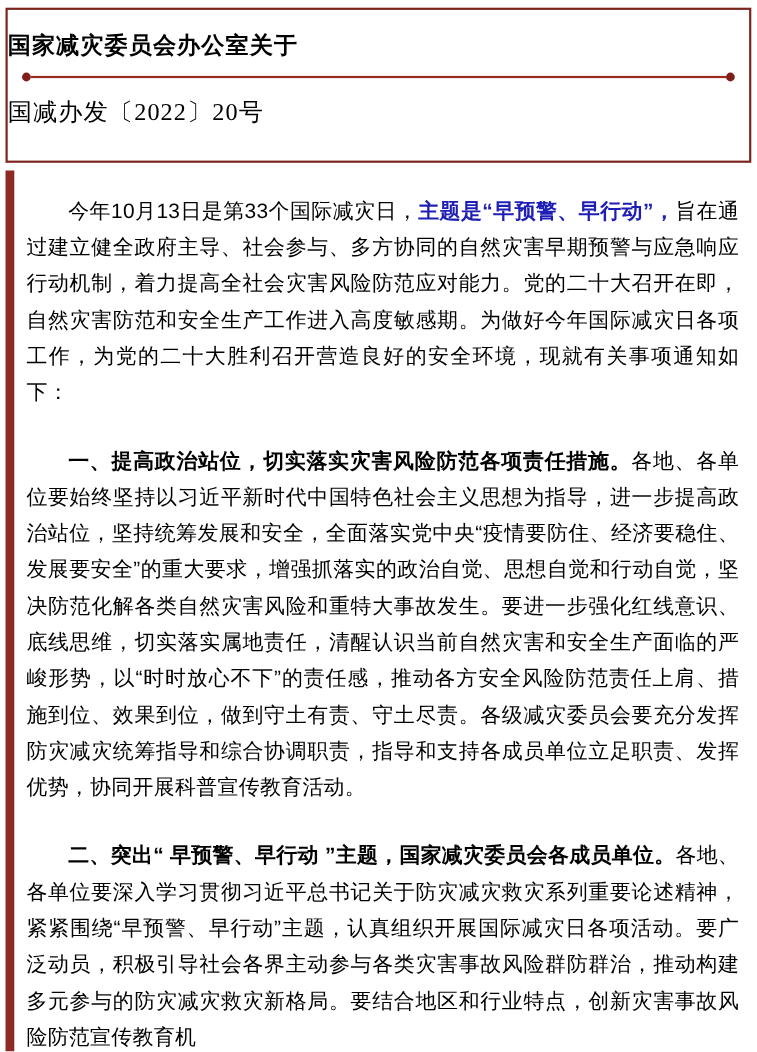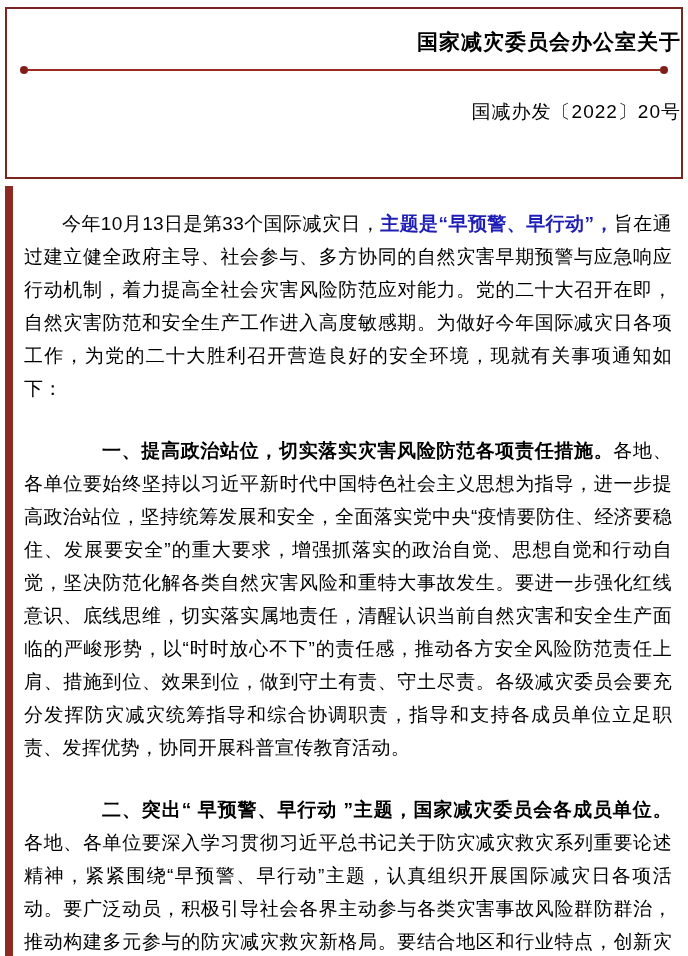--- a/index.html
+++ b/index.html
@@ -16,23 +16,24 @@
     position:relative;
     width:688px;height:956px;
     background:#ffffff;
     overflow:hidden;
     font-family:"Liberation Sans","DejaVu Sans",sans-serif;
     color:var(--text-black);
   }
   
   .header-box{
     margin:7px 5px 0 5px;
-    height:172px;
+    height:141px;
     border:2px solid var(--border-red);
-    text-align:right;
+    text-align:left;
+    font-family:Liberation Serif, serif;
   }
   .doc-title{
     padding-top:17px;
     font-size:21px;
     line-height:31px;
     font-weight:bold;
     color:var(--text-black);
     letter-spacing:1px;
   }
   .divider{
@@ -44,22 +45,22 @@
     width:8px;height:8px;border-radius:50%;
     background:var(--dot-red);
     flex:none;
   }
   .divider .rule{
     flex:1 1 auto;
     height:2px;
     background:var(--divider-red);
   }
   .doc-number{
-    margin-top:25px;
-    font-size:19px;
+    margin-top:13px;
+    font-size:22px;
     letter-spacing:1px;
     color:var(--text-black);
   }
   
   .body-wrap{
     display:flex;
     margin-top:7px;
     min-height:801px;
   }
   .red-bar{
@@ -72,21 +73,21 @@
     flex:1 1 auto;
     padding:21px 16px 0 11px;
     font-size:19px;
     line-height:33px;
     text-align:justify;
     letter-spacing:0.3px;
   }
   .content p{margin:0 0 29px 0;}
   .content p.indent{text-indent:2em;}
   .content p:last-child{margin-bottom:0;}
-  .lead-bold{font-weight:bold;margin-left:40px;}
+  .lead-bold{font-weight:bold;}
   .blue-bold{font-weight:bold;color:var(--highlight-blue);}
 </style>
 </head>
 <body>
 
 <div class="page">
 
   <div class="header-box">
     <div class="doc-title">
       <div>国家减灾委员会办公室关于</div>

